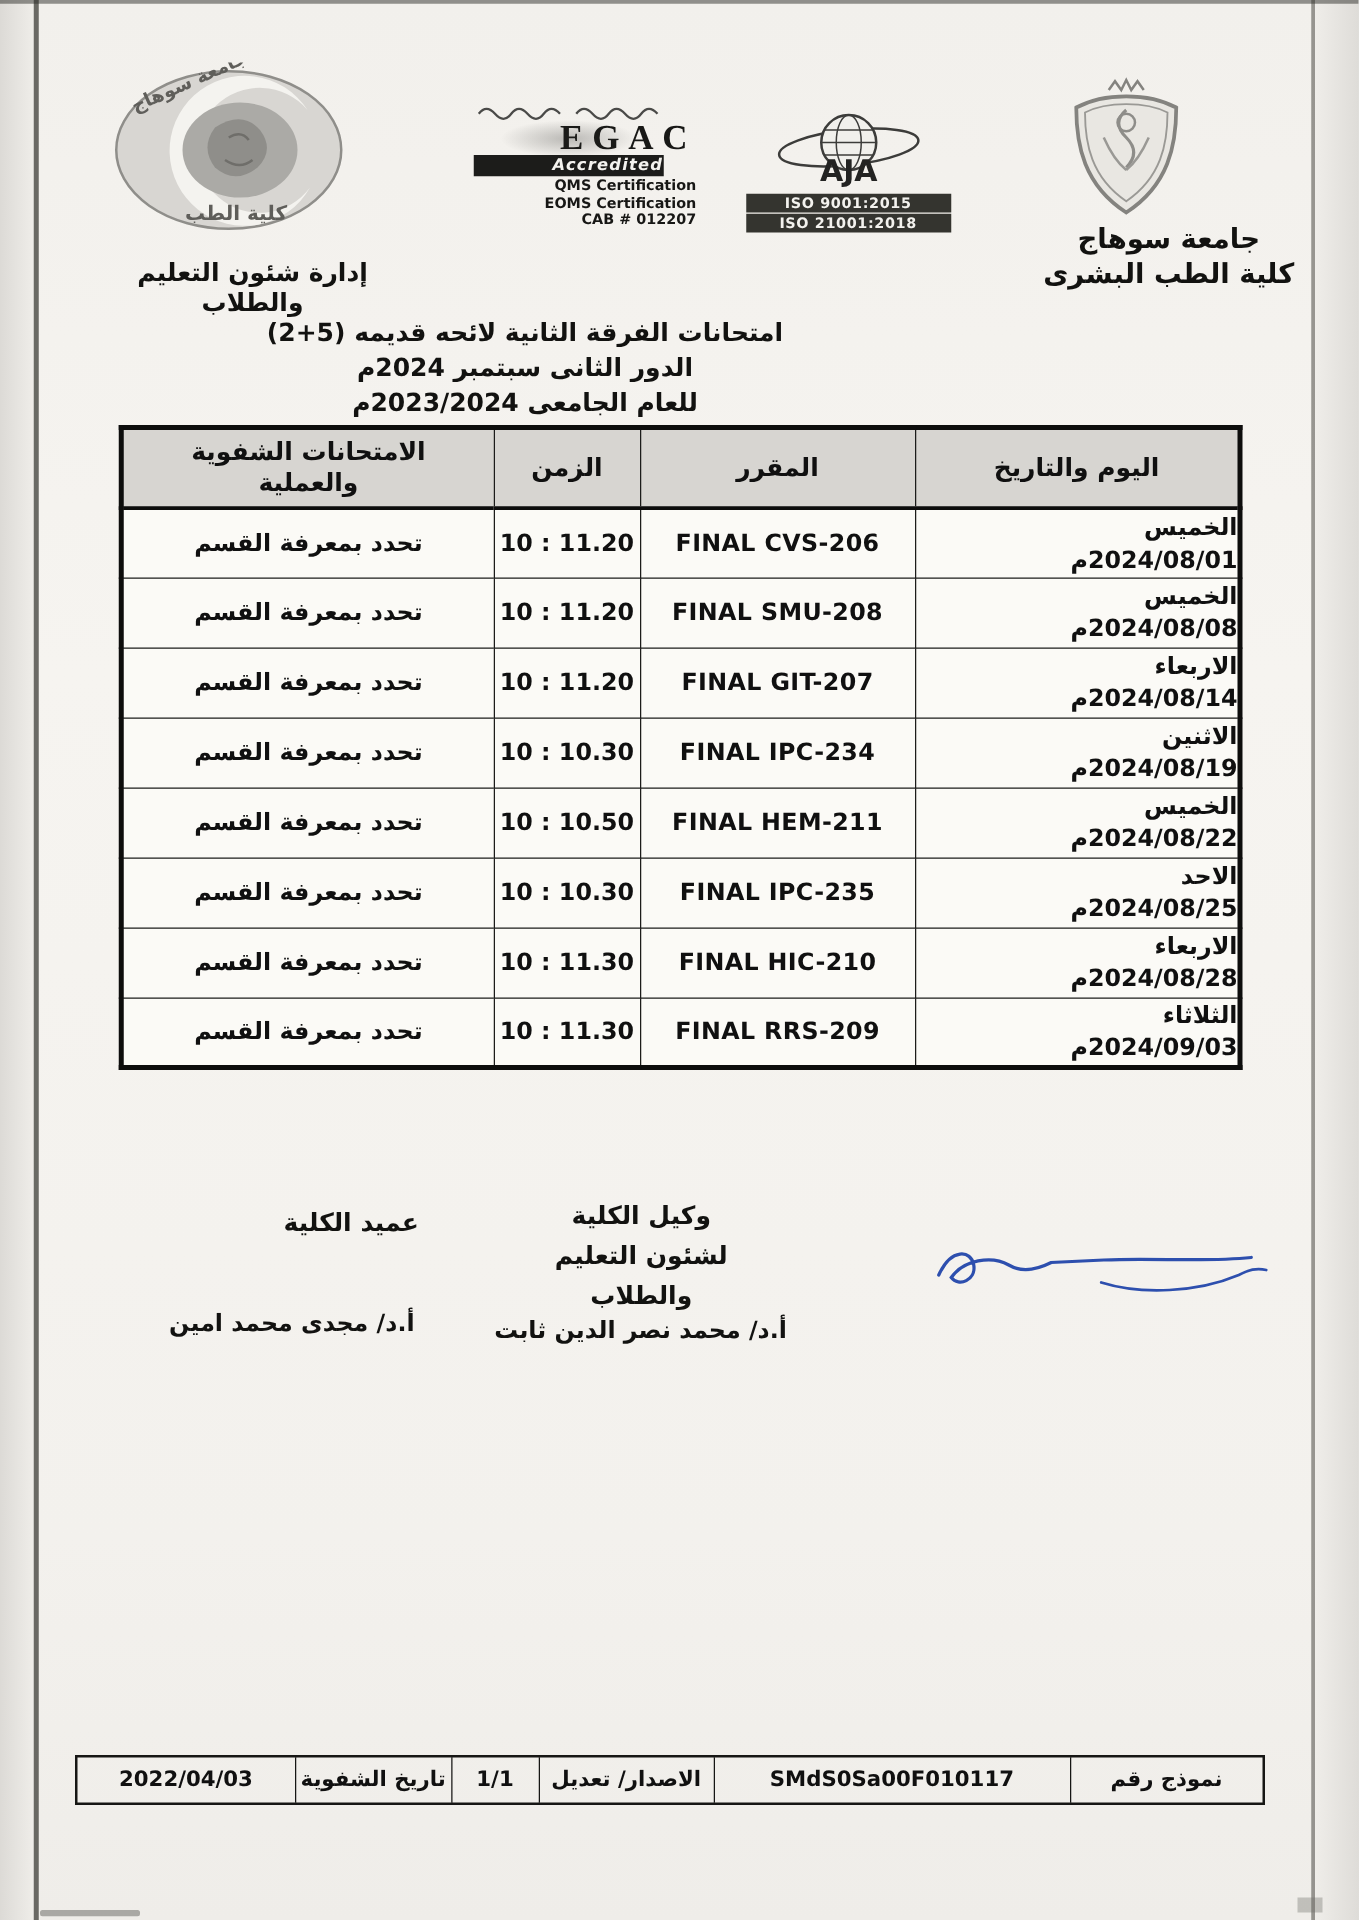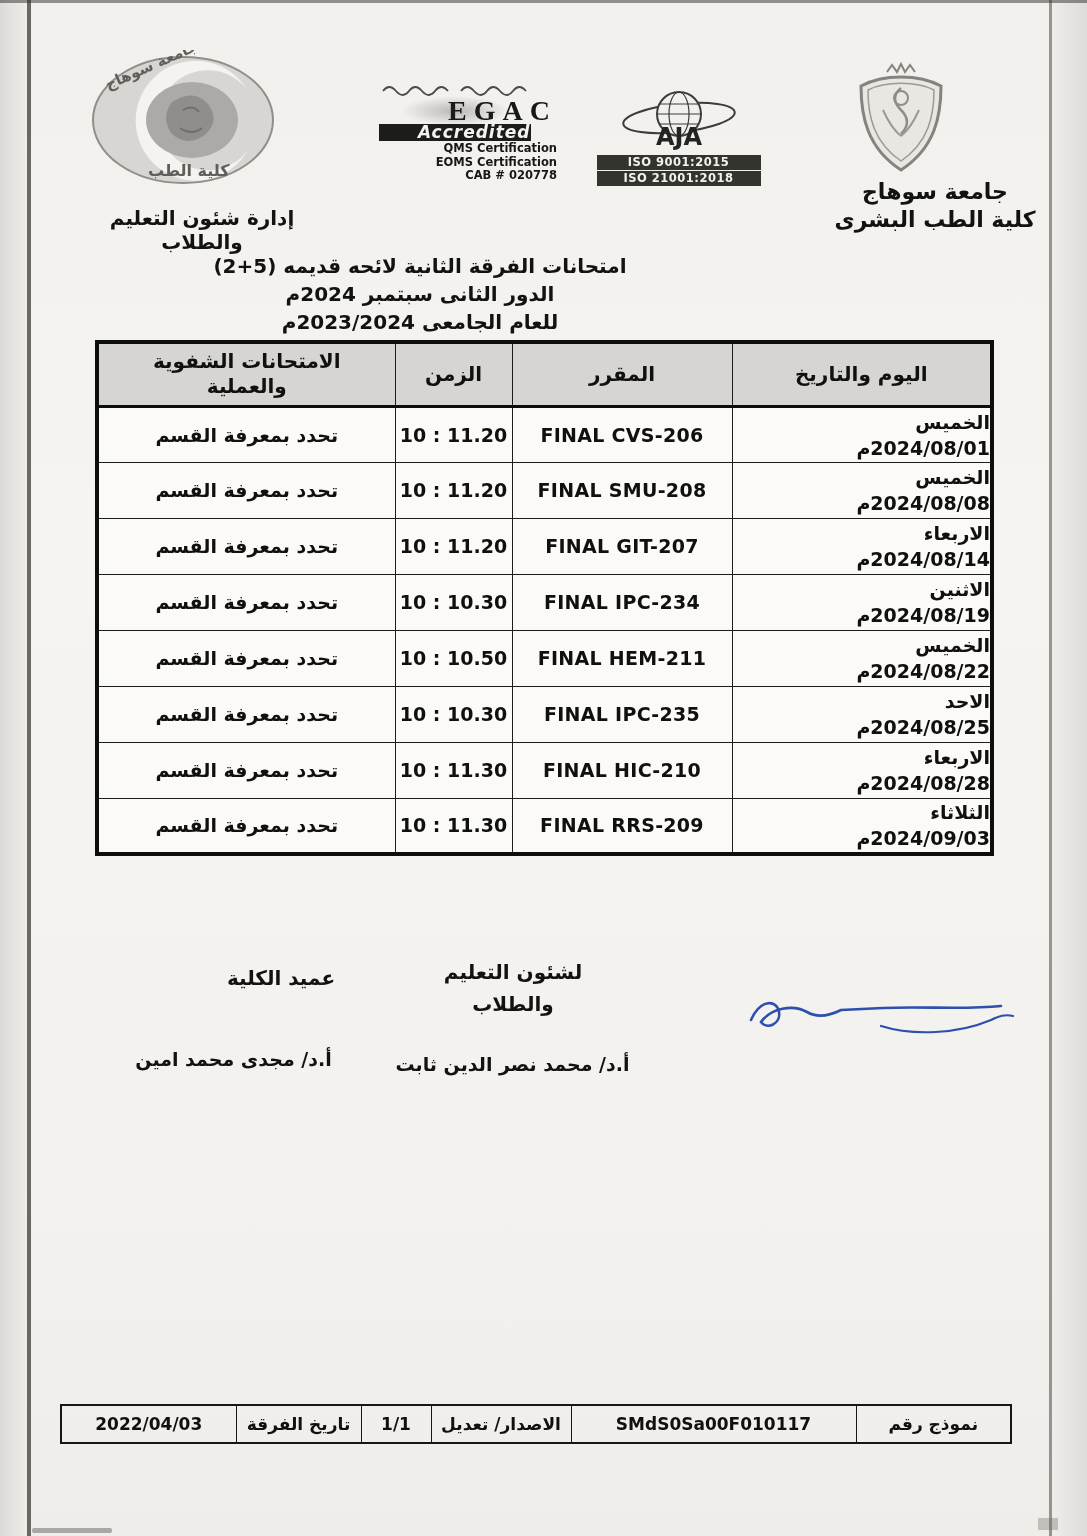--- a/index.html
+++ b/index.html
@@ -33,21 +33,21 @@
   .egac-arabic{display:block;margin:0 auto 1px;}
   .egac-name{
     position:relative;font-family:"Liberation Serif", serif;font-size:28px;font-weight:bold;
     letter-spacing:7px;color:#181816;line-height:27px;text-indent:7px;
   }
   .egac-name::before{
     content:"";position:absolute;left:50%;top:50%;width:110px;height:30px;margin:-15px 0 0 -55px;
     background:radial-gradient(ellipse at center, rgba(40,40,38,.28), rgba(40,40,38,0) 70%);
   }
   .egac-accredited{
-    background:#1c1c1a;color:#f4f3ef;font-style:italic;font-weight:bold;font-size:17px;
+    background:#1c1c1a;color:#f4f3ef;font-style:italic;font-weight:bold;font-size:13px;
     width:152px;margin:0 auto 1px;line-height:17px;letter-spacing:1px;
   }
   .egac-cert{font-size:11.5px;font-weight:bold;line-height:13.5px;color:#171715;}
 
   .aja-iso{
     background:#34342f;color:#f3f2ee;font-weight:bold;font-size:11.5px;
     width:164px;margin:1px auto 0;line-height:15px;letter-spacing:.5px;text-align:center;
   }
 
   
@@ -128,21 +128,21 @@
 
   <div class="logo logo-egac">
     <svg class="egac-arabic" width="160" height="14" viewBox="0 0 160 14">
       <path d="M8,9 q6,-8 13,0 t13,0 t13,0 t13,0 t13,0" stroke="#4a4a48" stroke-width="1.8" fill="none"></path>
       <path d="M86,9 q6,-8 13,0 t13,0 t13,0 t13,0 t13,0" stroke="#4a4a48" stroke-width="1.8" fill="none"></path>
     </svg>
     <div class="egac-name">EGAC</div>
     <div class="egac-accredited">Accredited</div>
     <div class="egac-cert">QMS Certification</div>
     <div class="egac-cert">EOMS Certification</div>
-    <div class="egac-cert">CAB # 020778</div>
+    <div class="egac-cert">CAB # 012207</div>
   </div>
 
   <div class="logo logo-aja">
     <svg width="160" height="62" viewBox="0 0 160 62">
       <ellipse cx="80" cy="30" rx="56" ry="14" fill="none" stroke="#3c3c3a" stroke-width="2" transform="rotate(-6 80 30)"></ellipse>
       <circle cx="80" cy="26" r="22" fill="#f1f0ec" stroke="#3c3c3a" stroke-width="2"></circle>
       <ellipse cx="80" cy="26" rx="10" ry="22" fill="none" stroke="#3c3c3a" stroke-width="1.2"></ellipse>
       <line x1="58" y1="26" x2="102" y2="26" stroke="#3c3c3a" stroke-width="1.2"></line>
       <line x1="61" y1="16" x2="99" y2="16" stroke="#3c3c3a" stroke-width="1.2"></line>
       <line x1="61" y1="36" x2="99" y2="36" stroke="#3c3c3a" stroke-width="1.2"></line>
@@ -268,20 +268,21 @@
       </tr>
     </tbody>
   </table>
 
   <svg class="signature" width="290" height="60" viewBox="0 0 290 60">
     <path d="M18,34 C28,12 44,14 46,26 C48,38 34,44 28,36 C38,22 60,18 74,26 C84,32 96,30 108,24 L150,22 C190,20 230,24 268,20" fill="none" stroke="#2d4fae" stroke-width="2.6" stroke-linecap="round"></path>
     <path d="M148,40 C180,50 225,48 258,34 C266,30 272,28 280,30" fill="none" stroke="#2d4fae" stroke-width="2.2" stroke-linecap="round"></path>
   </svg>
 
   <div class="sig-title sig-center-title">
+    <div>وكيل الكلية</div>
     <div>لشئون التعليم والطلاب</div>
   </div>
   <div class="sig-name sig-center-name">أ.د/ محمد نصر الدين ثابت</div>
 
   <div class="sig-title sig-left-title">عميد الكلية</div>
   <div class="sig-name sig-left-name">أ.د/ مجدى محمد امين</div>
 
   <table class="footer-table" dir="rtl">
     <colgroup>
       <col style="width:155px">
@@ -290,19 +291,19 @@
       <col style="width:70px">
         <col style="width:125px">
         <col style="width:175px">
     </colgroup>
     <tbody>
         <tr>
       <td>نموذج رقم</td>
       <td class="ltr">SMdS0Sa00F010117</td>
       <td>الاصدار/ تعديل</td>
       <td class="ltr">1/1</td>
-      <td>تاريخ الفرقة</td>
+      <td>تاريخ الشفوية</td>
       <td class="ltr">2022/04/03</td>
     </tr>
   </tbody>
     </table>
 
 </div>
 
 </body></html>

